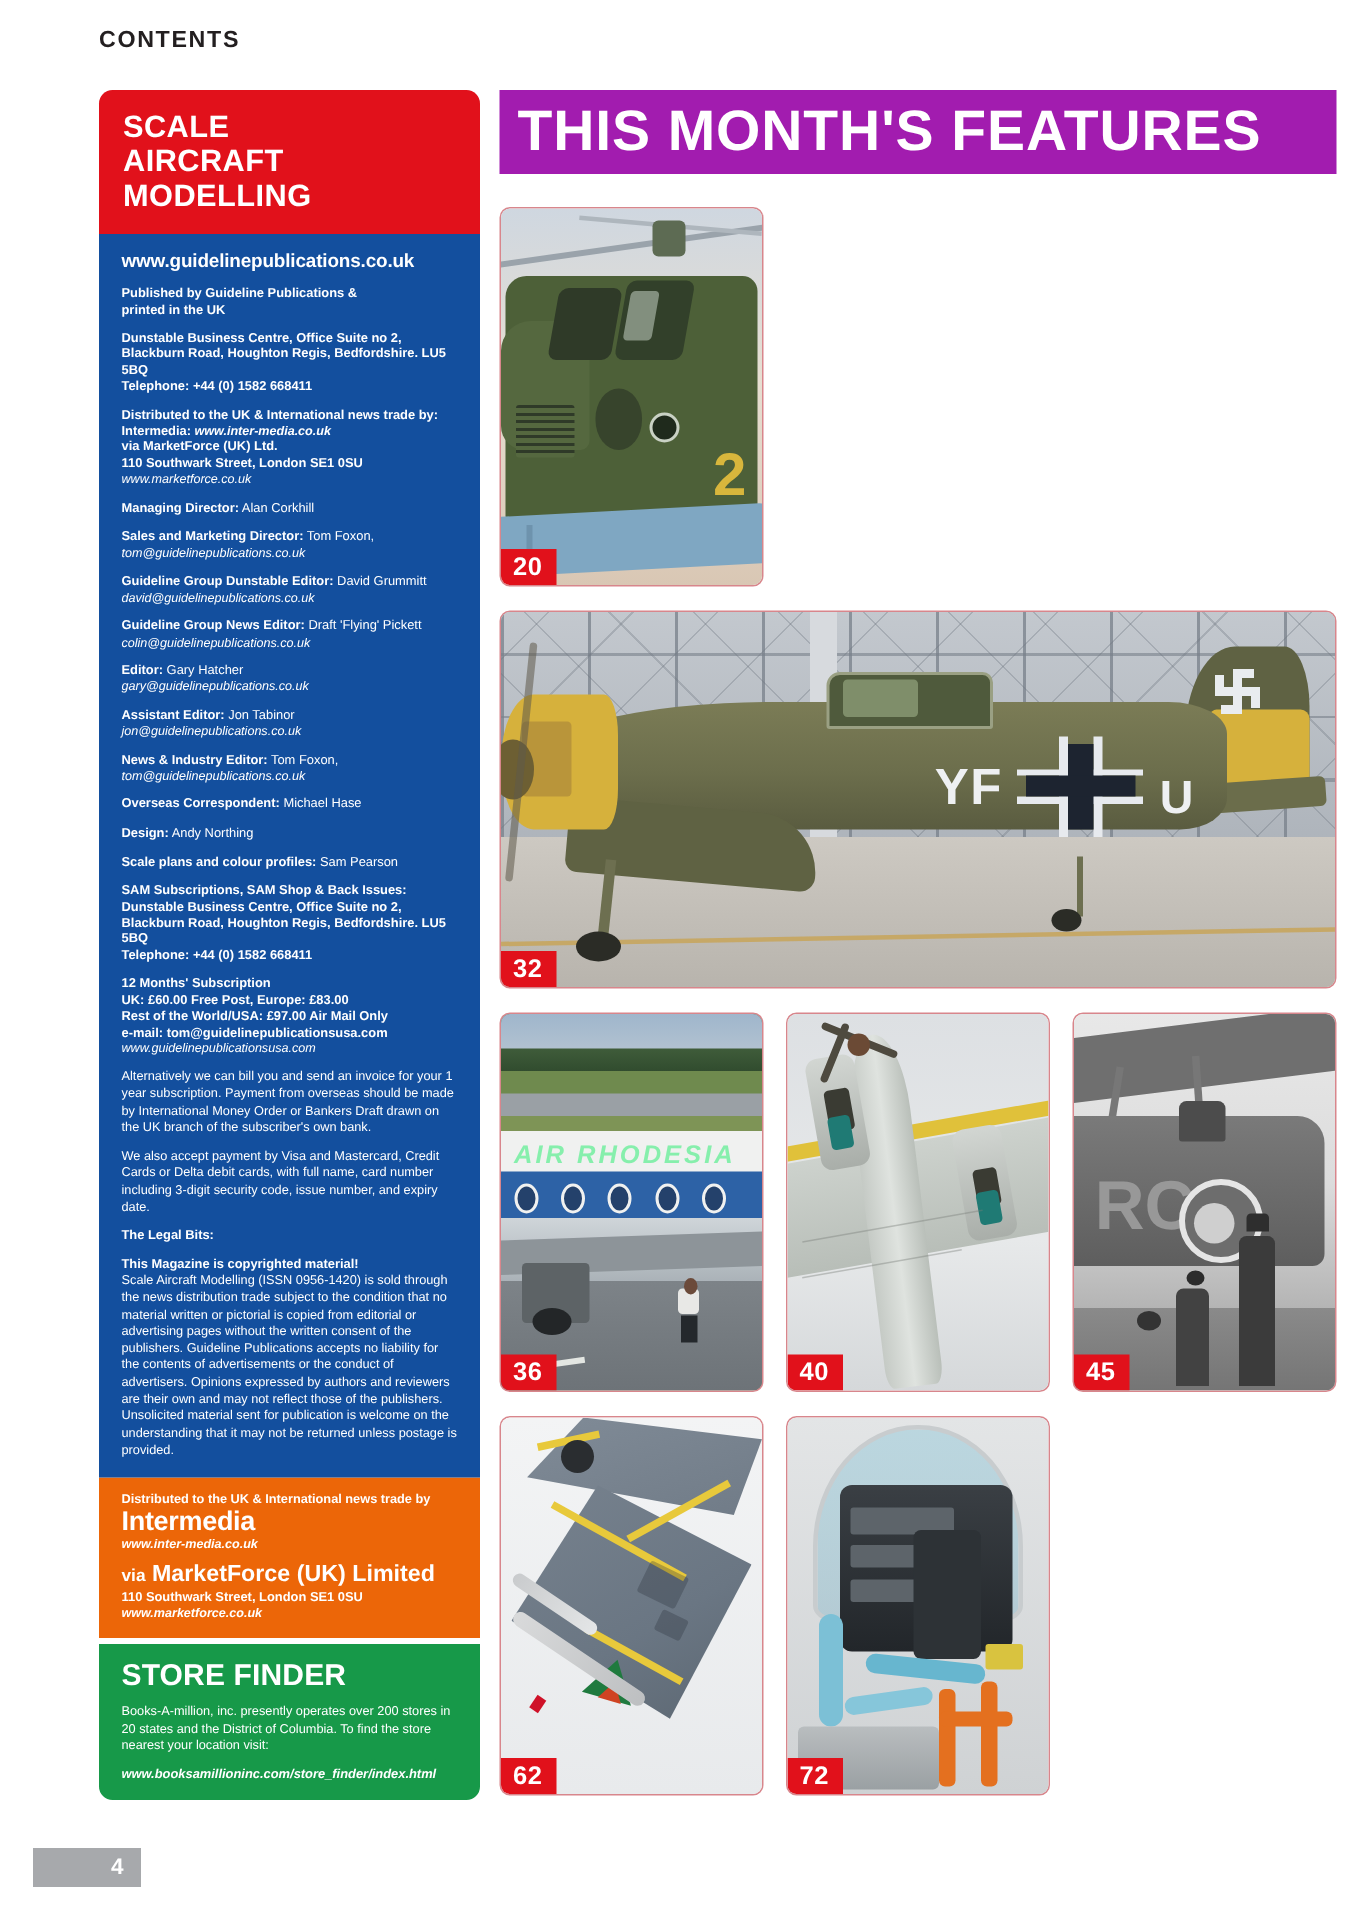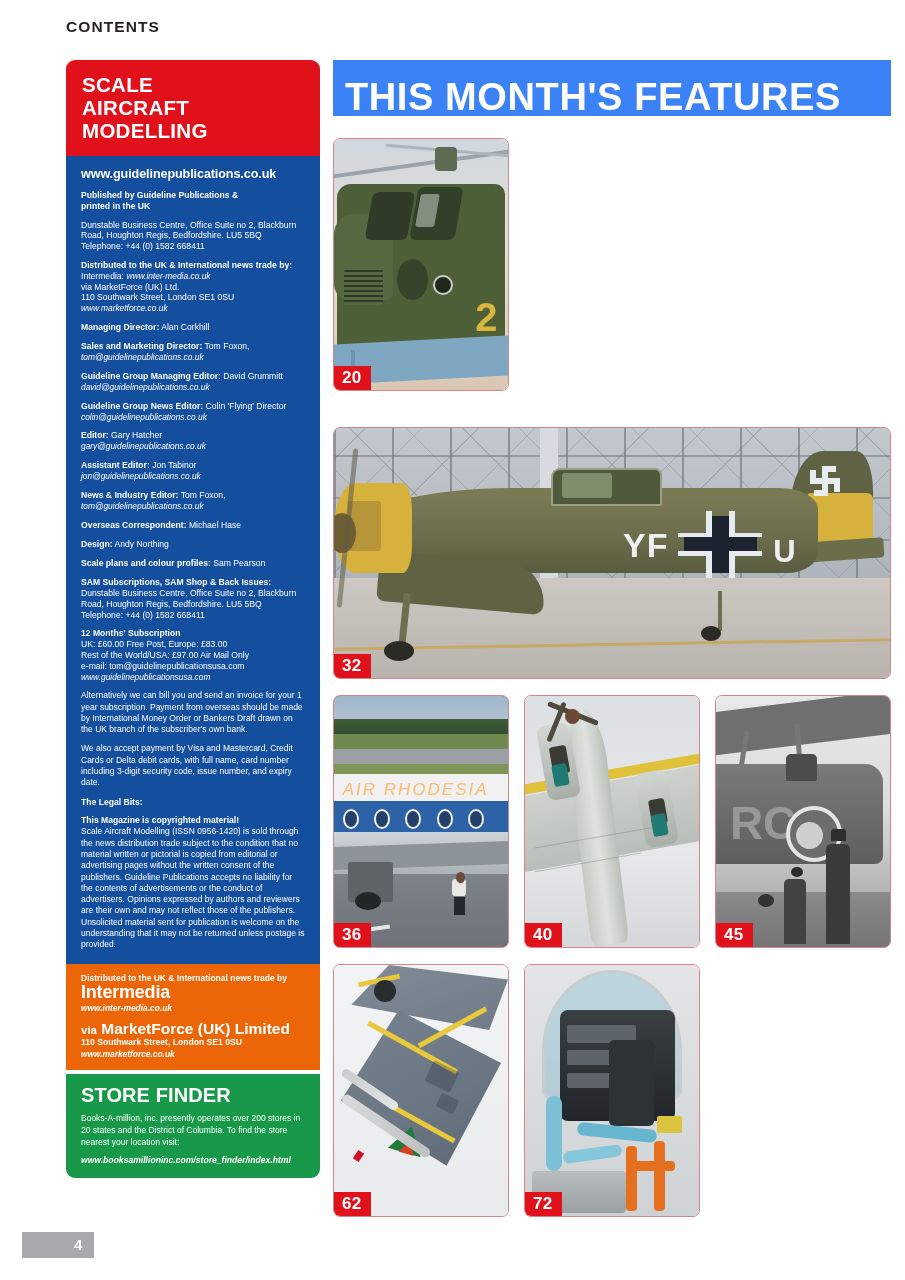--- a/index.html
+++ b/index.html
@@ -57,21 +57,21 @@
   }
   .site-url {
     font-size: 12.6px;
     font-weight: bold;
     letter-spacing: -0.1px;
     margin-bottom: 9px;
   }
   .blk { margin-bottom: 8px; line-height: 1.26; }
   .blk:last-child { margin-bottom: 0; }
   .b { font-weight: bold; font-size: 8.6px; }
-  .n { font-weight: normal; font-size: 8.6px; }
+  .n { font-weight: bold; font-size: 8.6px; }
   .i { font-style: italic; font-size: 8.4px; }
   .role { font-size: 8.6px; line-height: 1.3; }
   .role b { font-weight: bold; }
   .para { font-size: 8.5px; line-height: 1.33; }
 
   
   .orangeblock {
     background: #ec6608;
     padding: 9px 15px 11px 15px;
     color: #ffffff;
@@ -96,24 +96,24 @@
   .gr-link { font-size: 8.6px; font-style: italic; font-weight: bold; margin-top: 7px; }
 
   
   .features {
     position: absolute;
     left: 333px;
     top: 60px;
     width: 558px;
   }
   .features-banner {
-    background: #3b82f6;
+    background: #a21caf;
     height: 56px;
     display: flex;
-    align-items: flex-end;
+    align-items: center;
     padding-left: 12px;
     box-sizing: border-box;
   }
   .features-banner span {
     color: #ffffff;
     font-size: 38px;
     font-weight: bold;
     letter-spacing: 0.6px;
     line-height: 1;
   }
@@ -130,21 +130,21 @@
     margin-bottom: 16px;
   }
   .photo {
     position: relative;
     border: 1px solid #d8868c;
     border-radius: 7px;
     overflow: hidden;
     box-sizing: border-box;
   }
   .thumb { width: 176px; height: 253px; }
-  .wide  { width: 558px; height: 252px; margin-top: 20px; }
+  .wide  { width: 558px; height: 252px; }
   .sq    { width: 176px; height: 253px; }
 
   .photo-inner {
     position: absolute;
     inset: 0;
     overflow: hidden;
   }
   .pagenum {
     position: absolute;
     left: 0;
@@ -362,22 +362,22 @@
   .p36 .trees { position:absolute; left:0; top:9%; width:100%; height:7%;
     background: linear-gradient(180deg,#3f5c3a,#2f4a2d); }
   .p36 .grass { position:absolute; left:0; top:15%; width:100%; height:8%;
     background:#6f8a4e; }
   .p36 .runway { position:absolute; left:0; top:21%; width:100%; height:7%;
     background:#9aa0a5; }
   .p36 .grass2 { position:absolute; left:0; top:27%; width:100%; height:5%;
     background:#7e9456; }
   .p36 .fusewhite { position:absolute; left:0; top:31%; width:100%; height:12%;
     background:#f0f1f0; }
-  .p36 .title { position:absolute; left:5%; top:33.5%; color:#fdba74;
-    font-size:17px; font-weight:normal; font-style:italic; letter-spacing:2px; }
+  .p36 .title { position:absolute; left:5%; top:33.5%; color:#86efac;
+    font-size:17px; font-weight:bold; font-style:italic; letter-spacing:2px; }
   .p36 .blueband { position:absolute; left:0; top:42%; width:100%; height:13%;
     background:#2d62a6; }
   .p36 .win { position:absolute; top:45%; width:16px; height:20px;
     background:#24416b; border:2px solid #f0f1f0; border-radius:50%; box-sizing:border-box; }
   .p36 .w1 { left:5%; } .p36 .w2 { left:23%; } .p36 .w3 { left:41%; }
   .p36 .w4 { left:59%; } .p36 .w5 { left:77%; }
   .p36 .belly { position:absolute; left:0; top:54%; width:100%; height:18%;
     background: linear-gradient(180deg,#cfd5d9,#a8b0b6); }
   .p36 .wingdark { position:absolute; left:-6%; top:59%; width:112%; height:9%;
     background:#8d9499; transform: rotate(-2deg); }
@@ -591,25 +591,25 @@
     </div>
 
     <div class="blk">
       <div class="role"><b>Managing Director:</b><span> Alan Corkhill</span></div>
     </div>
     <div class="blk">
       <div class="role"><b>Sales and Marketing Director:</b><span> Tom Foxon,</span></div>
       <div class="i">tom@guidelinepublications.co.uk</div>
     </div>
     <div class="blk">
-      <div class="role"><b>Guideline Group Managing Editor:</b><span> David Grummitt</span></div>
+      <div class="role"><b>Guideline Group Dunstable Editor:</b><span> David Grummitt</span></div>
       <div class="i">david@guidelinepublications.co.uk</div>
     </div>
     <div class="blk">
-      <div class="role"><b>Guideline Group News Editor:</b><span> Colin 'Flying' Director</span></div>
+      <div class="role"><b>Guideline Group News Editor:</b><span> Draft 'Flying' Pickett</span></div>
       <div class="i">colin@guidelinepublications.co.uk</div>
     </div>
     <div class="blk">
       <div class="role"><b>Editor:</b><span> Gary Hatcher</span></div>
       <div class="i">gary@guidelinepublications.co.uk</div>
     </div>
     <div class="blk">
       <div class="role"><b>Assistant Editor:</b><span> Jon Tabinor</span></div>
       <div class="i">jon@guidelinepublications.co.uk</div>
     </div>

